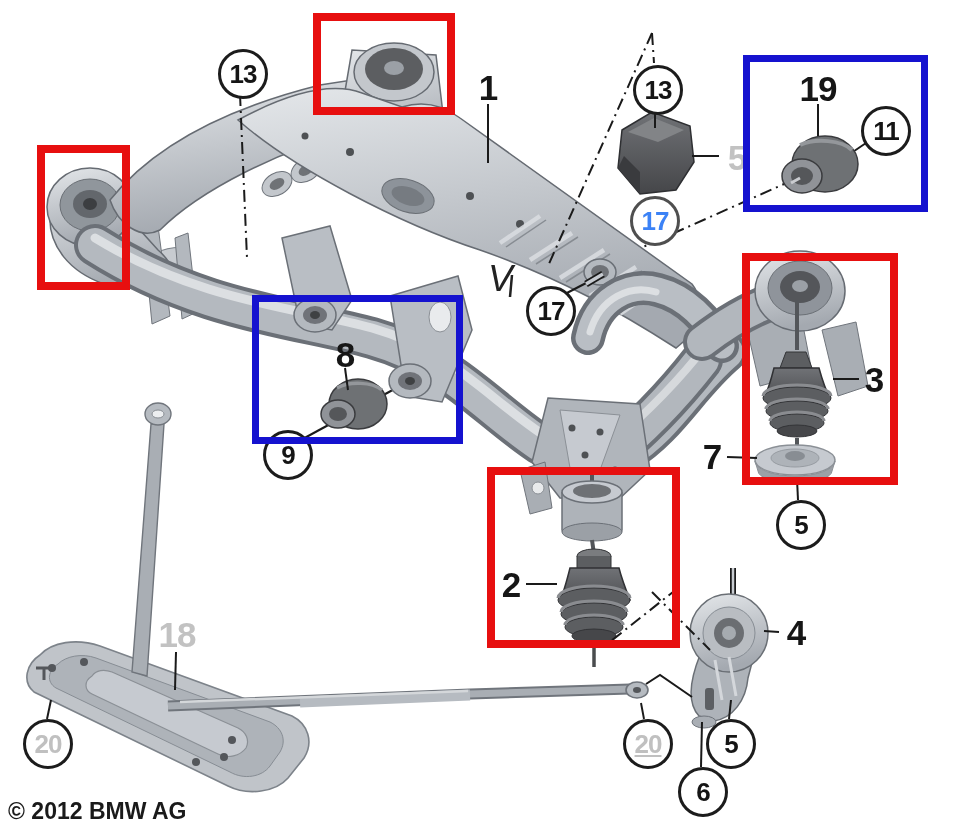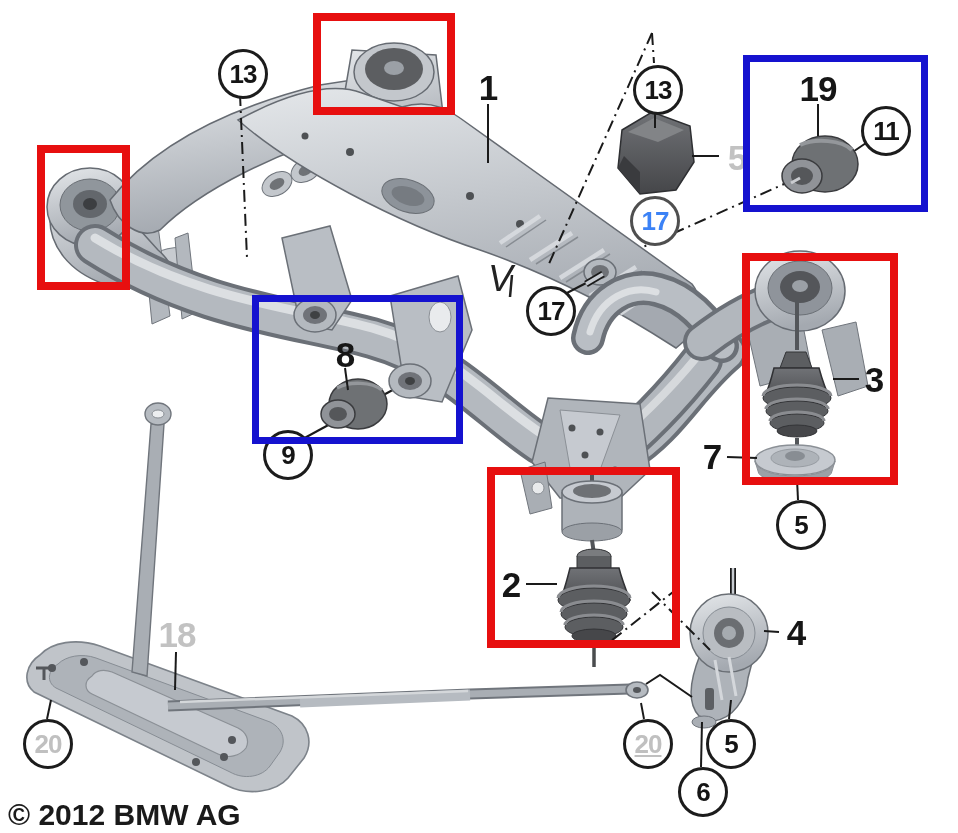--- a/index.html
+++ b/index.html
@@ -21,21 +21,21 @@
   .lbl.gray{color:#c2c2c2;}
   
   .co{
     position:absolute;width:44px;height:44px;border:3px solid #1c1c1c;border-radius:50%;
     background:#ffffff;display:flex;align-items:center;justify-content:center;
     font-weight:700;font-size:26px;color:#151515;letter-spacing:-1px;line-height:1;
   }
   .co.grayAll{border-color:#4f4f4f;color:#3b82f6;}
   .co.grayNum{color:#c0c0c0;}
   .copyright{
-    position:absolute;left:8px;top:798px;font-size:30px;font-weight:700;color:#1a1a1a;
+    position:absolute;left:8px;top:798px;font-size:23px;font-weight:700;color:#1a1a1a;
     letter-spacing:0px;white-space:nowrap;
   }
 </style>
 </head>
 <body>
 
 <div class="stage">
 
   <svg width="958" height="833" viewBox="0 0 958 833">
     <defs>

